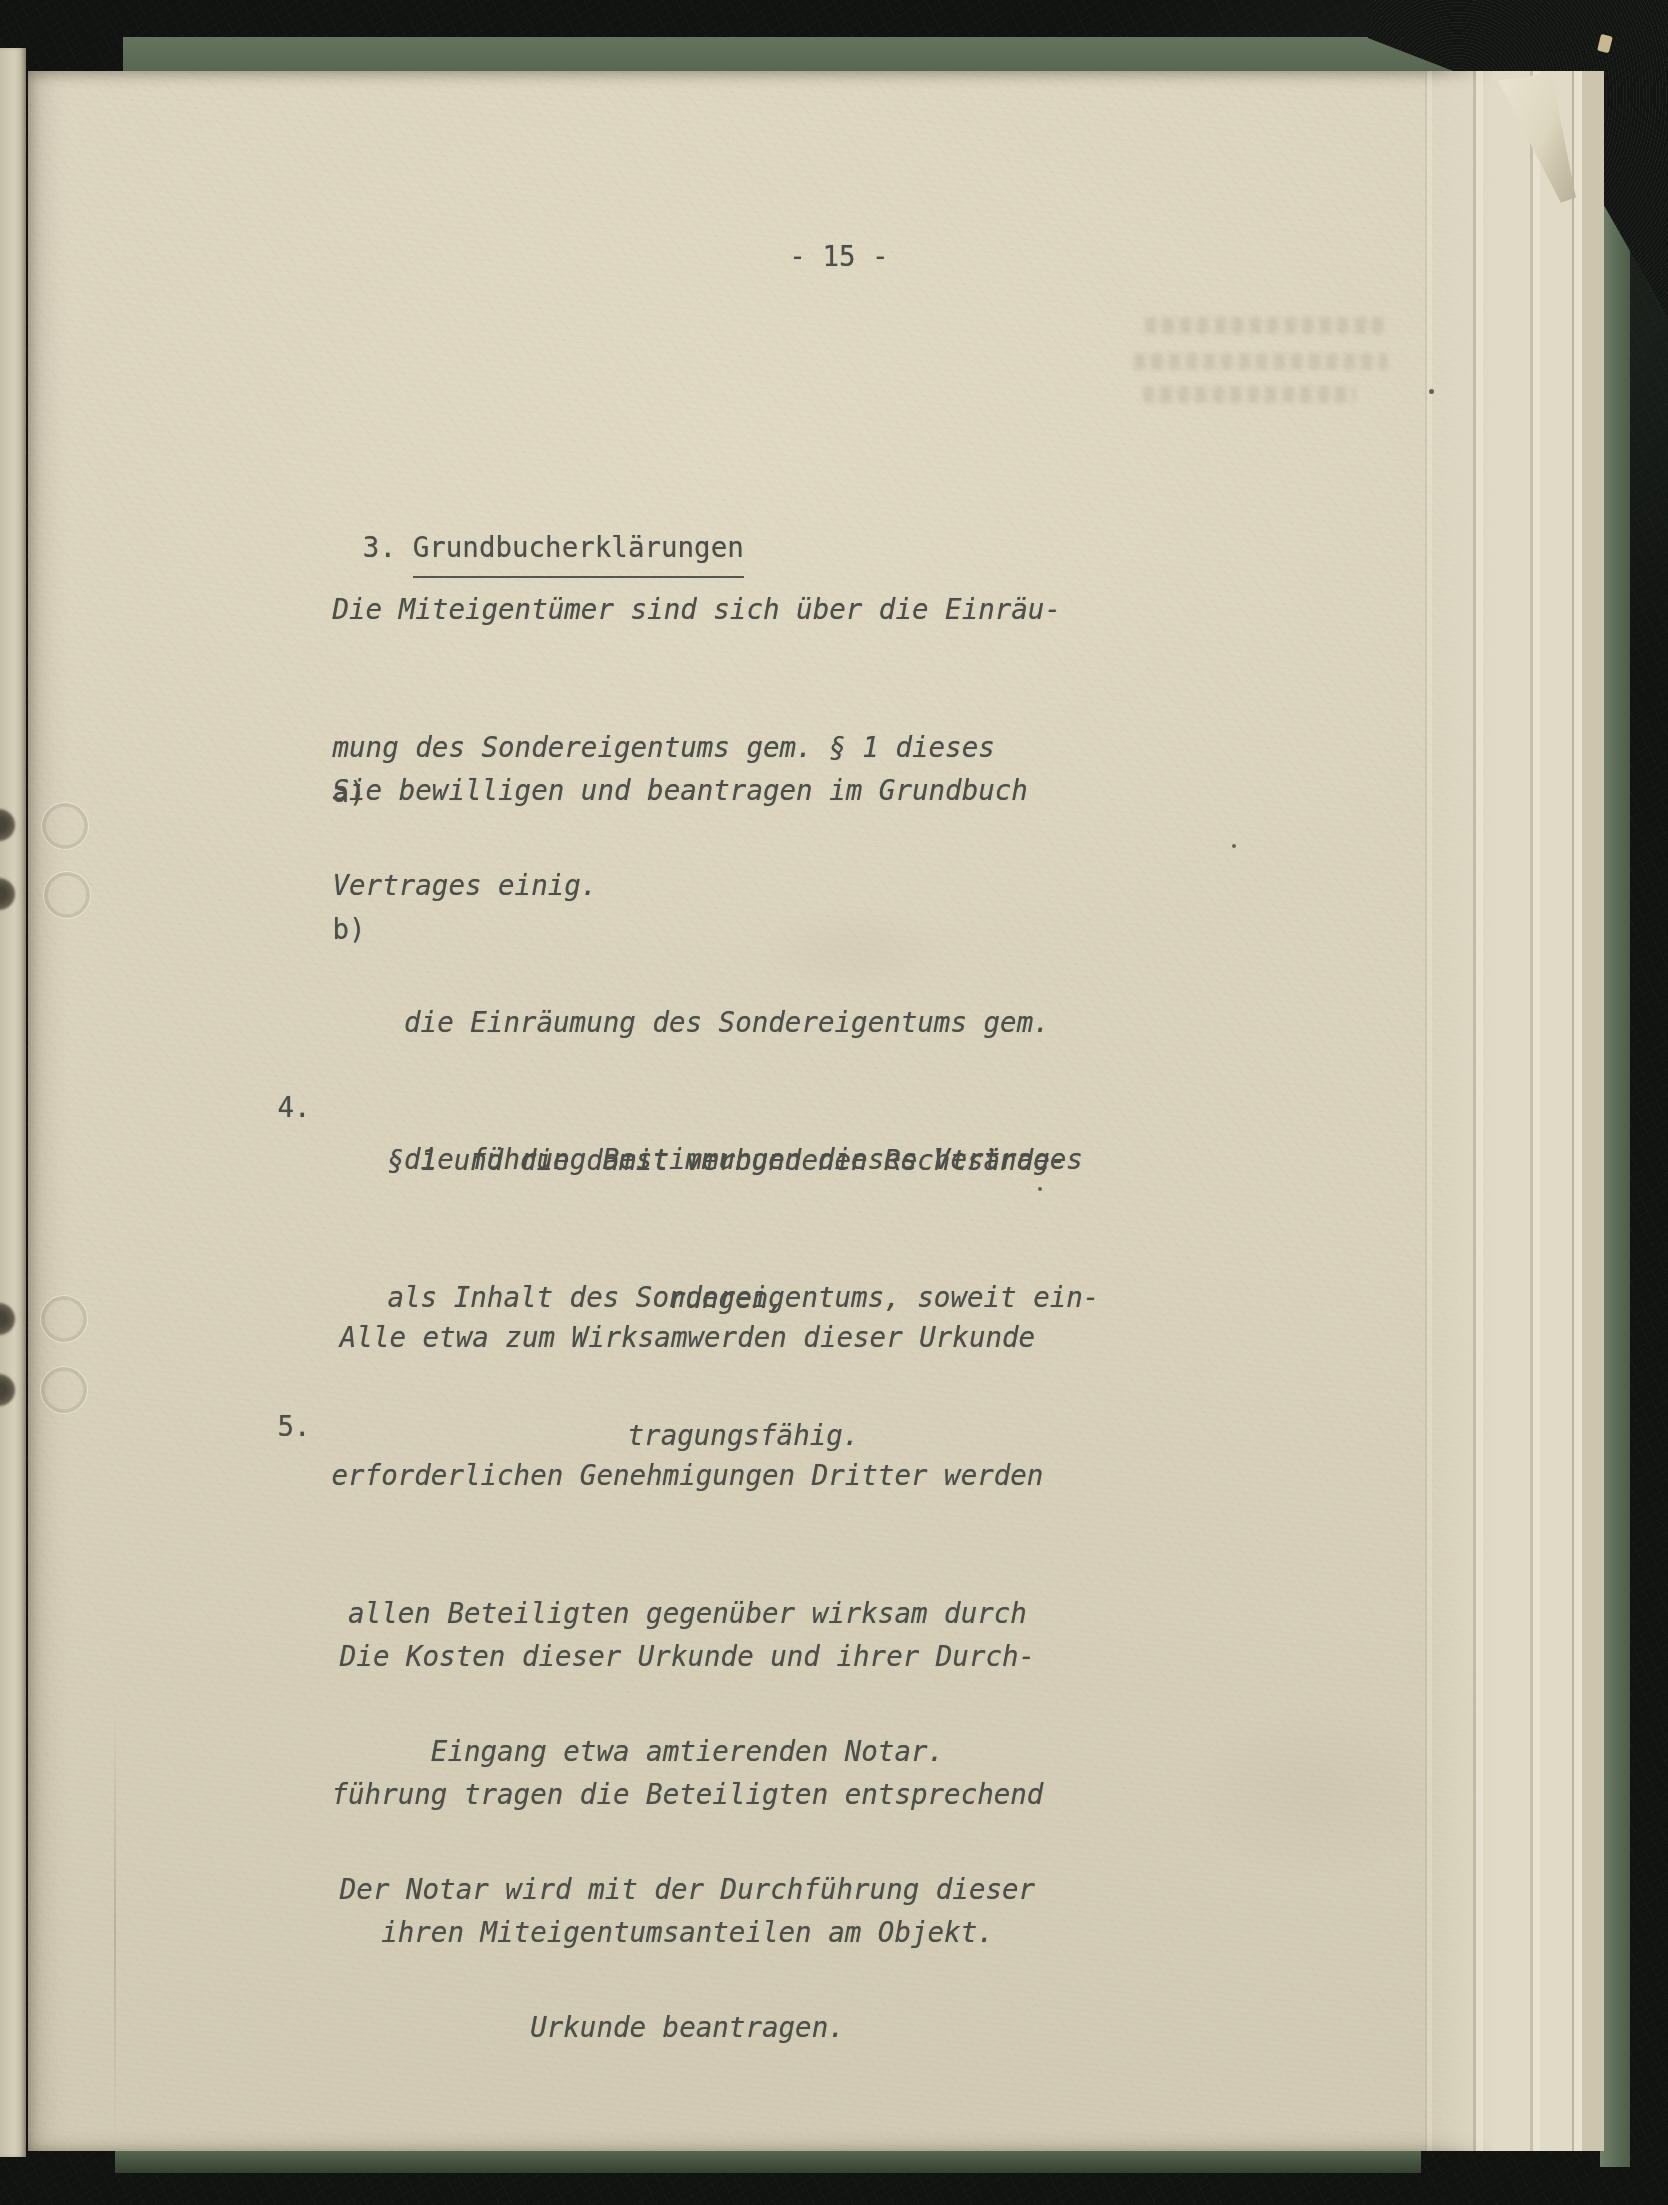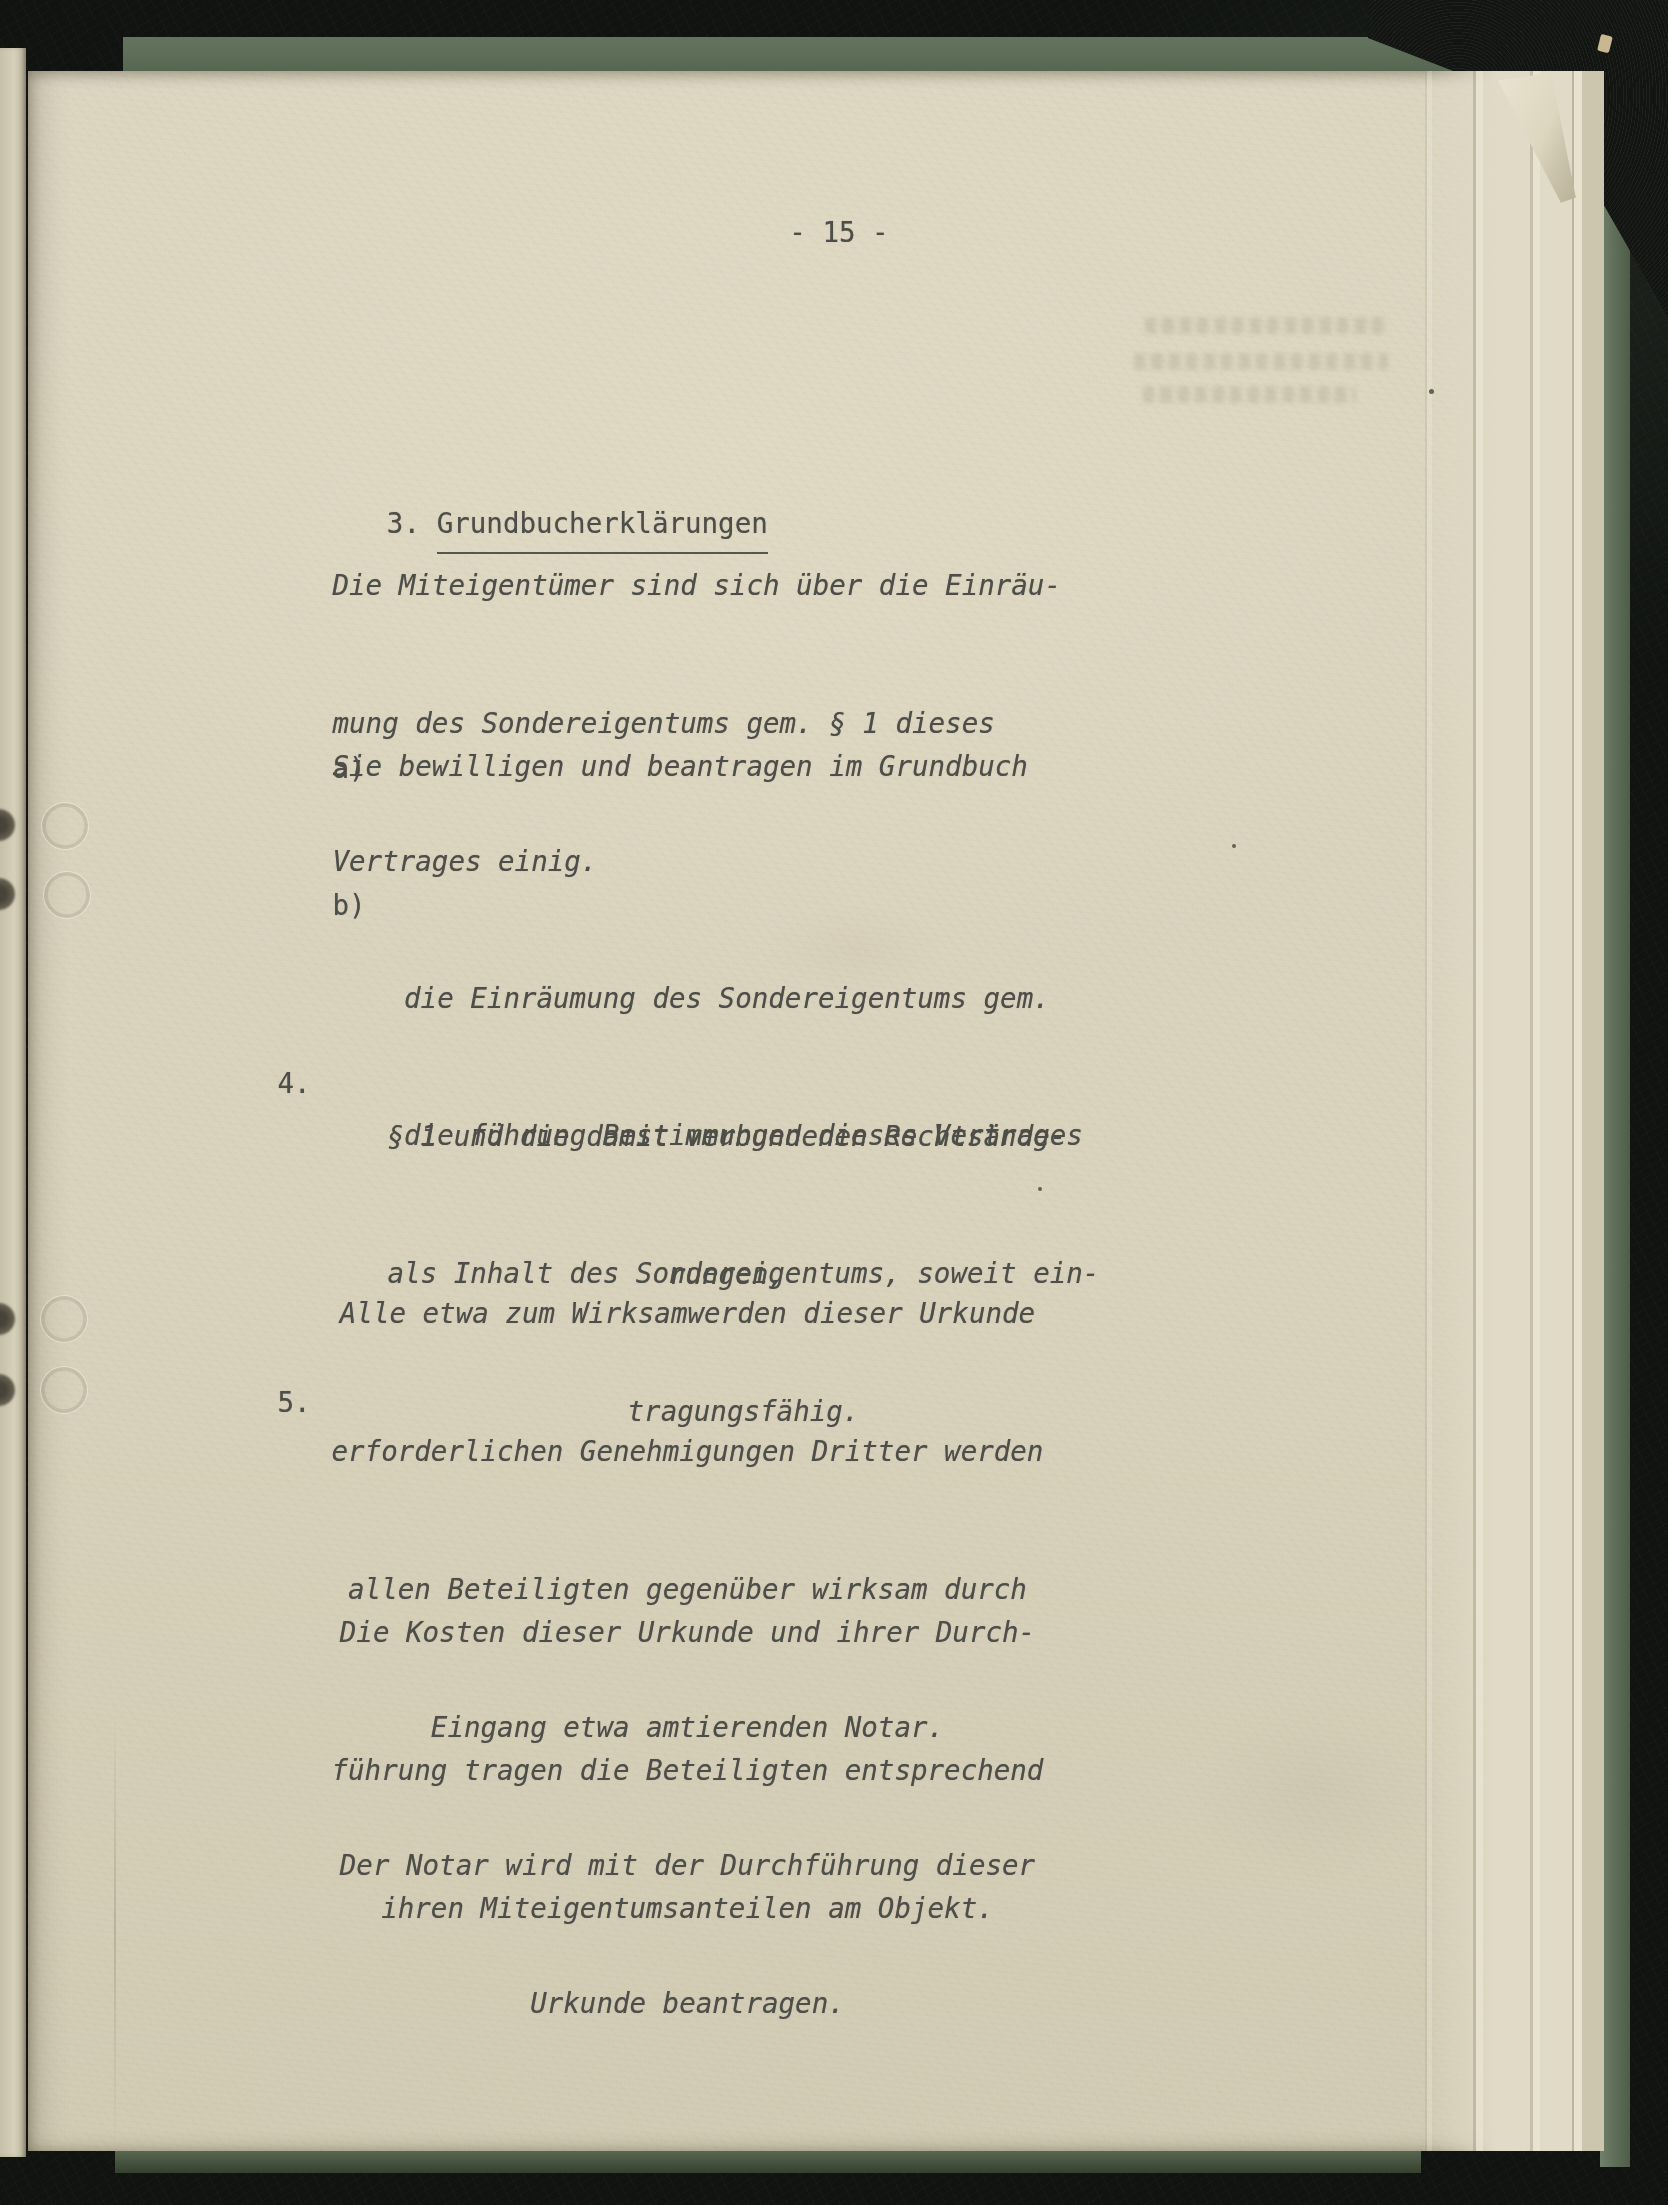--- a/index.html
+++ b/index.html
@@ -70,28 +70,28 @@
   
   .ghost-line{position:absolute;height:16.7px;border-radius:2.5px;filter:blur(2.1px);opacity:.5;
     background:repeating-linear-gradient(90deg, rgba(138,128,96,.38) 0 11px, rgba(138,128,96,.05) 11px 17.5px);}
 
   .stain{position:absolute;border-radius:50%;pointer-events:none;}
   .speck{position:absolute;width:5px;height:5px;border-radius:50%;background:rgba(70,68,58,.8);}
   .crease-v{position:absolute;width:2.5px;background:linear-gradient(180deg,rgba(110,100,80,0),rgba(110,100,80,.25),rgba(110,100,80,0));}
 
   
   .tw{position:absolute;font-size:27.5px;line-height:46px;letter-spacing:0;
-    color:#4d4e49;text-shadow:0 0 0.8px rgba(77,78,73,.55);white-space:pre;}
+    color:#4d4e49;text-shadow:0 0 0.8px rgba(77,78,73,.55);white-space:pre;margin-top:24px;}
   .tw .line{height:46px;font-style:italic;}
   #page-number{left:728px;top:138px;width:167px;text-align:center;}
   .hang{padding-left:0;}
   .hang .num{position:absolute;left:0;top:0;}
   .hang .lines{margin-left:54px;text-align:center;}
   #sec3-item-a .lines,#sec3-item-b .lines{margin-left:55px;}
-  #sec3-heading-row{left:260px;top:383px;}
+  #sec3-heading-row{left:236px;top:383px;}
   #sec3-heading-row .heading-text{margin-left:16.7px;display:inline-block;
     padding-bottom:5.8px;border-bottom:2.5px solid #55564e;}
 </style>
 </head>
 <body>
 
 <div id="stage">
 
   <div id="green-top" class="green-edge"></div>
   <div id="green-right" class="green-edge"></div>

